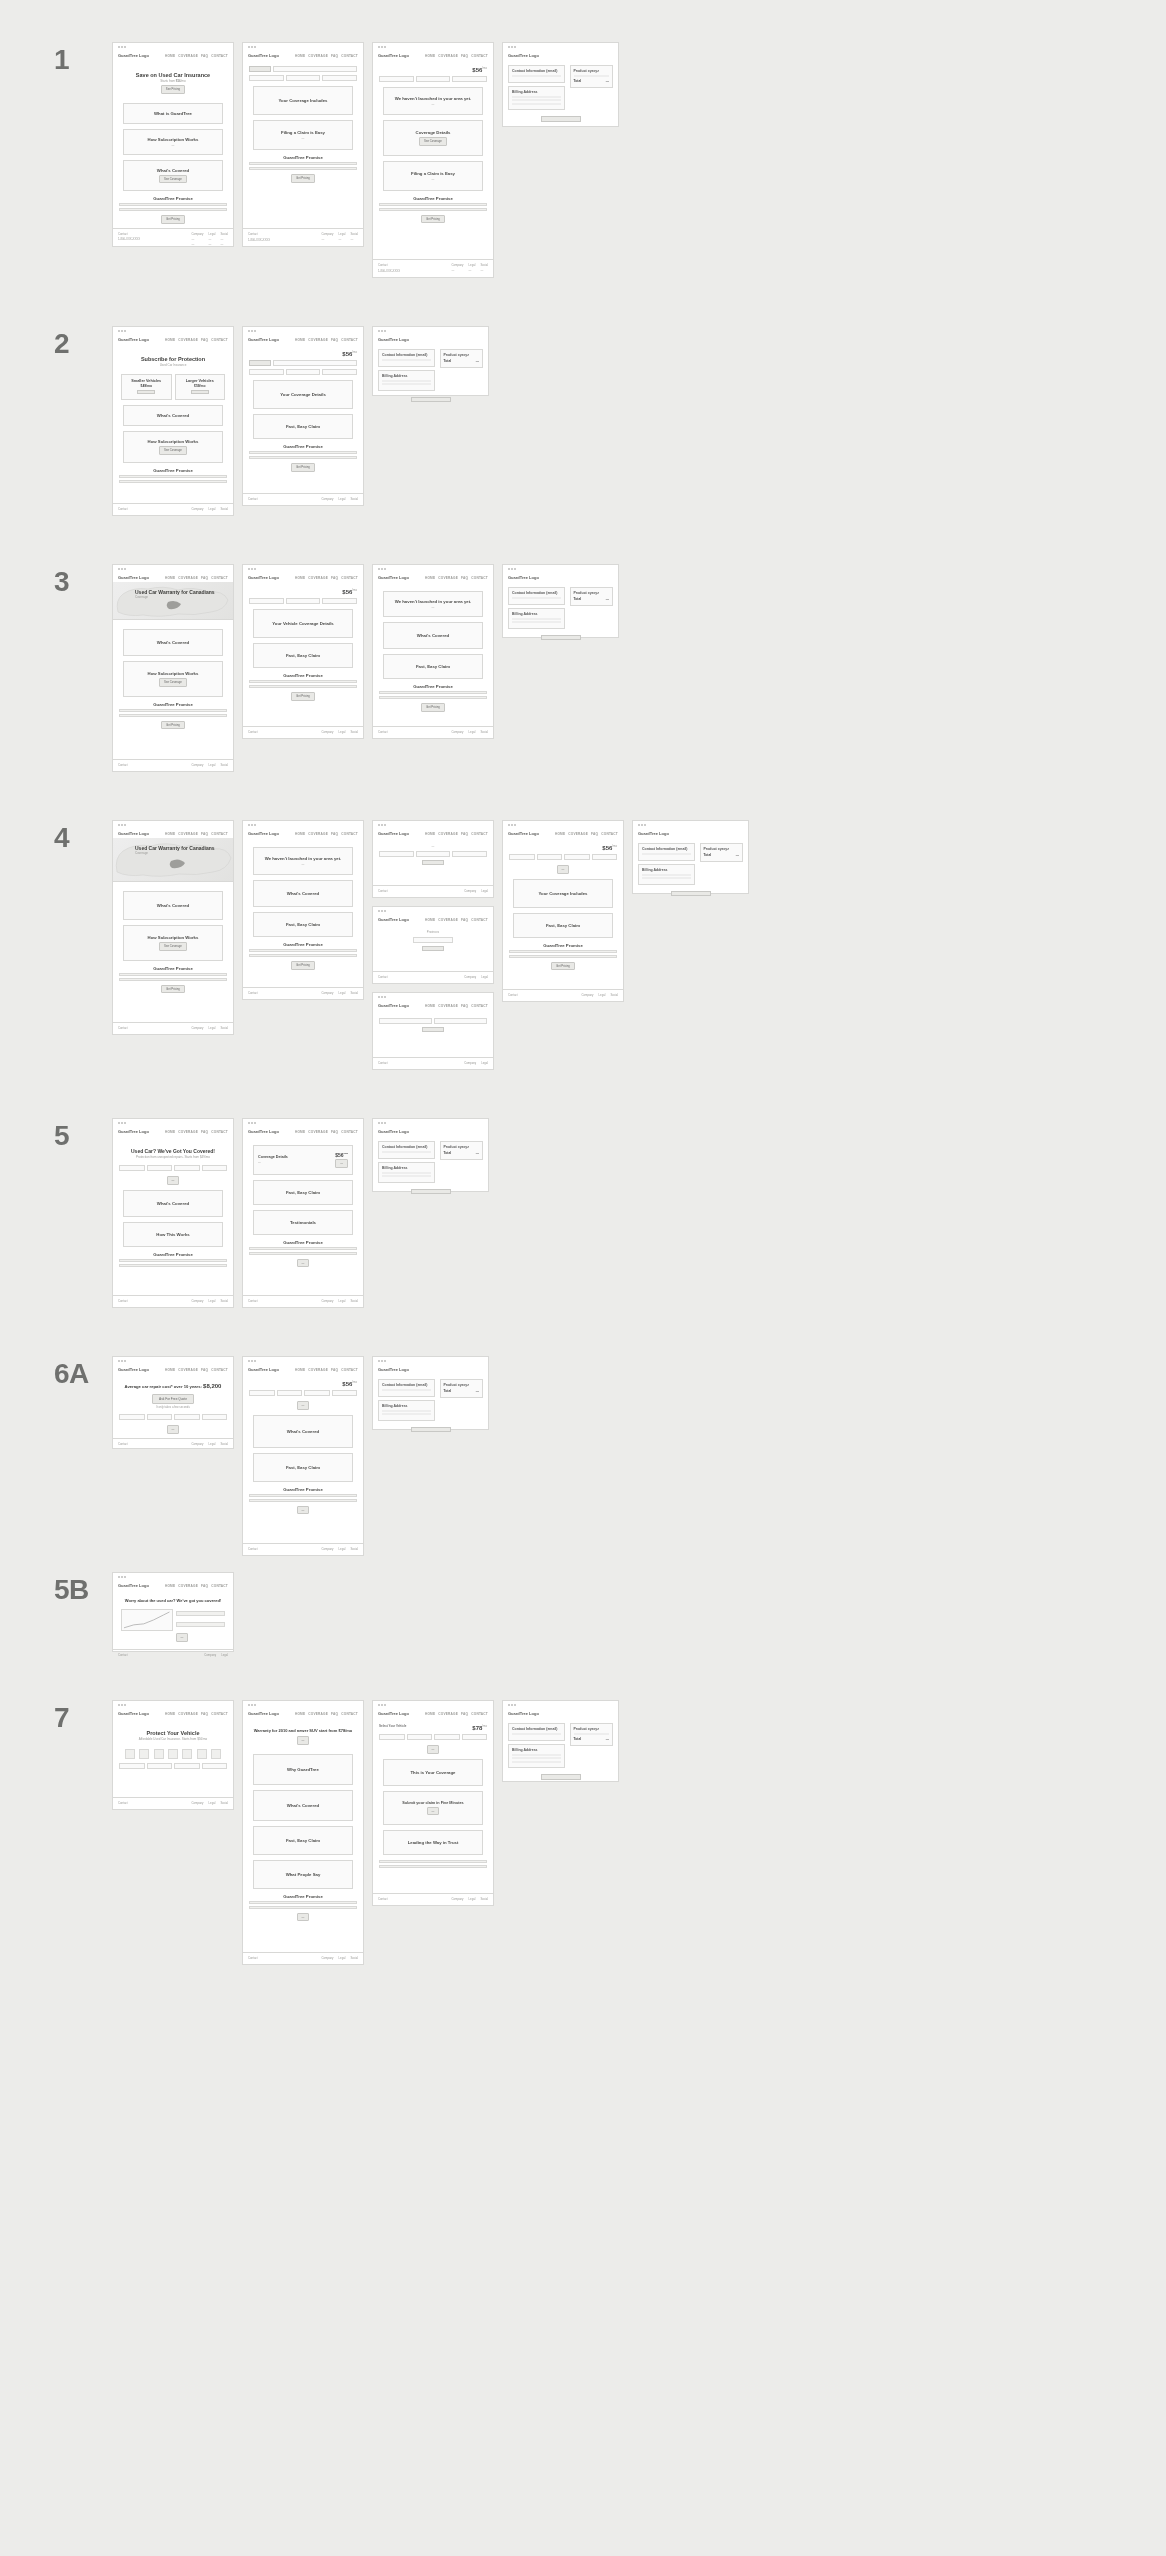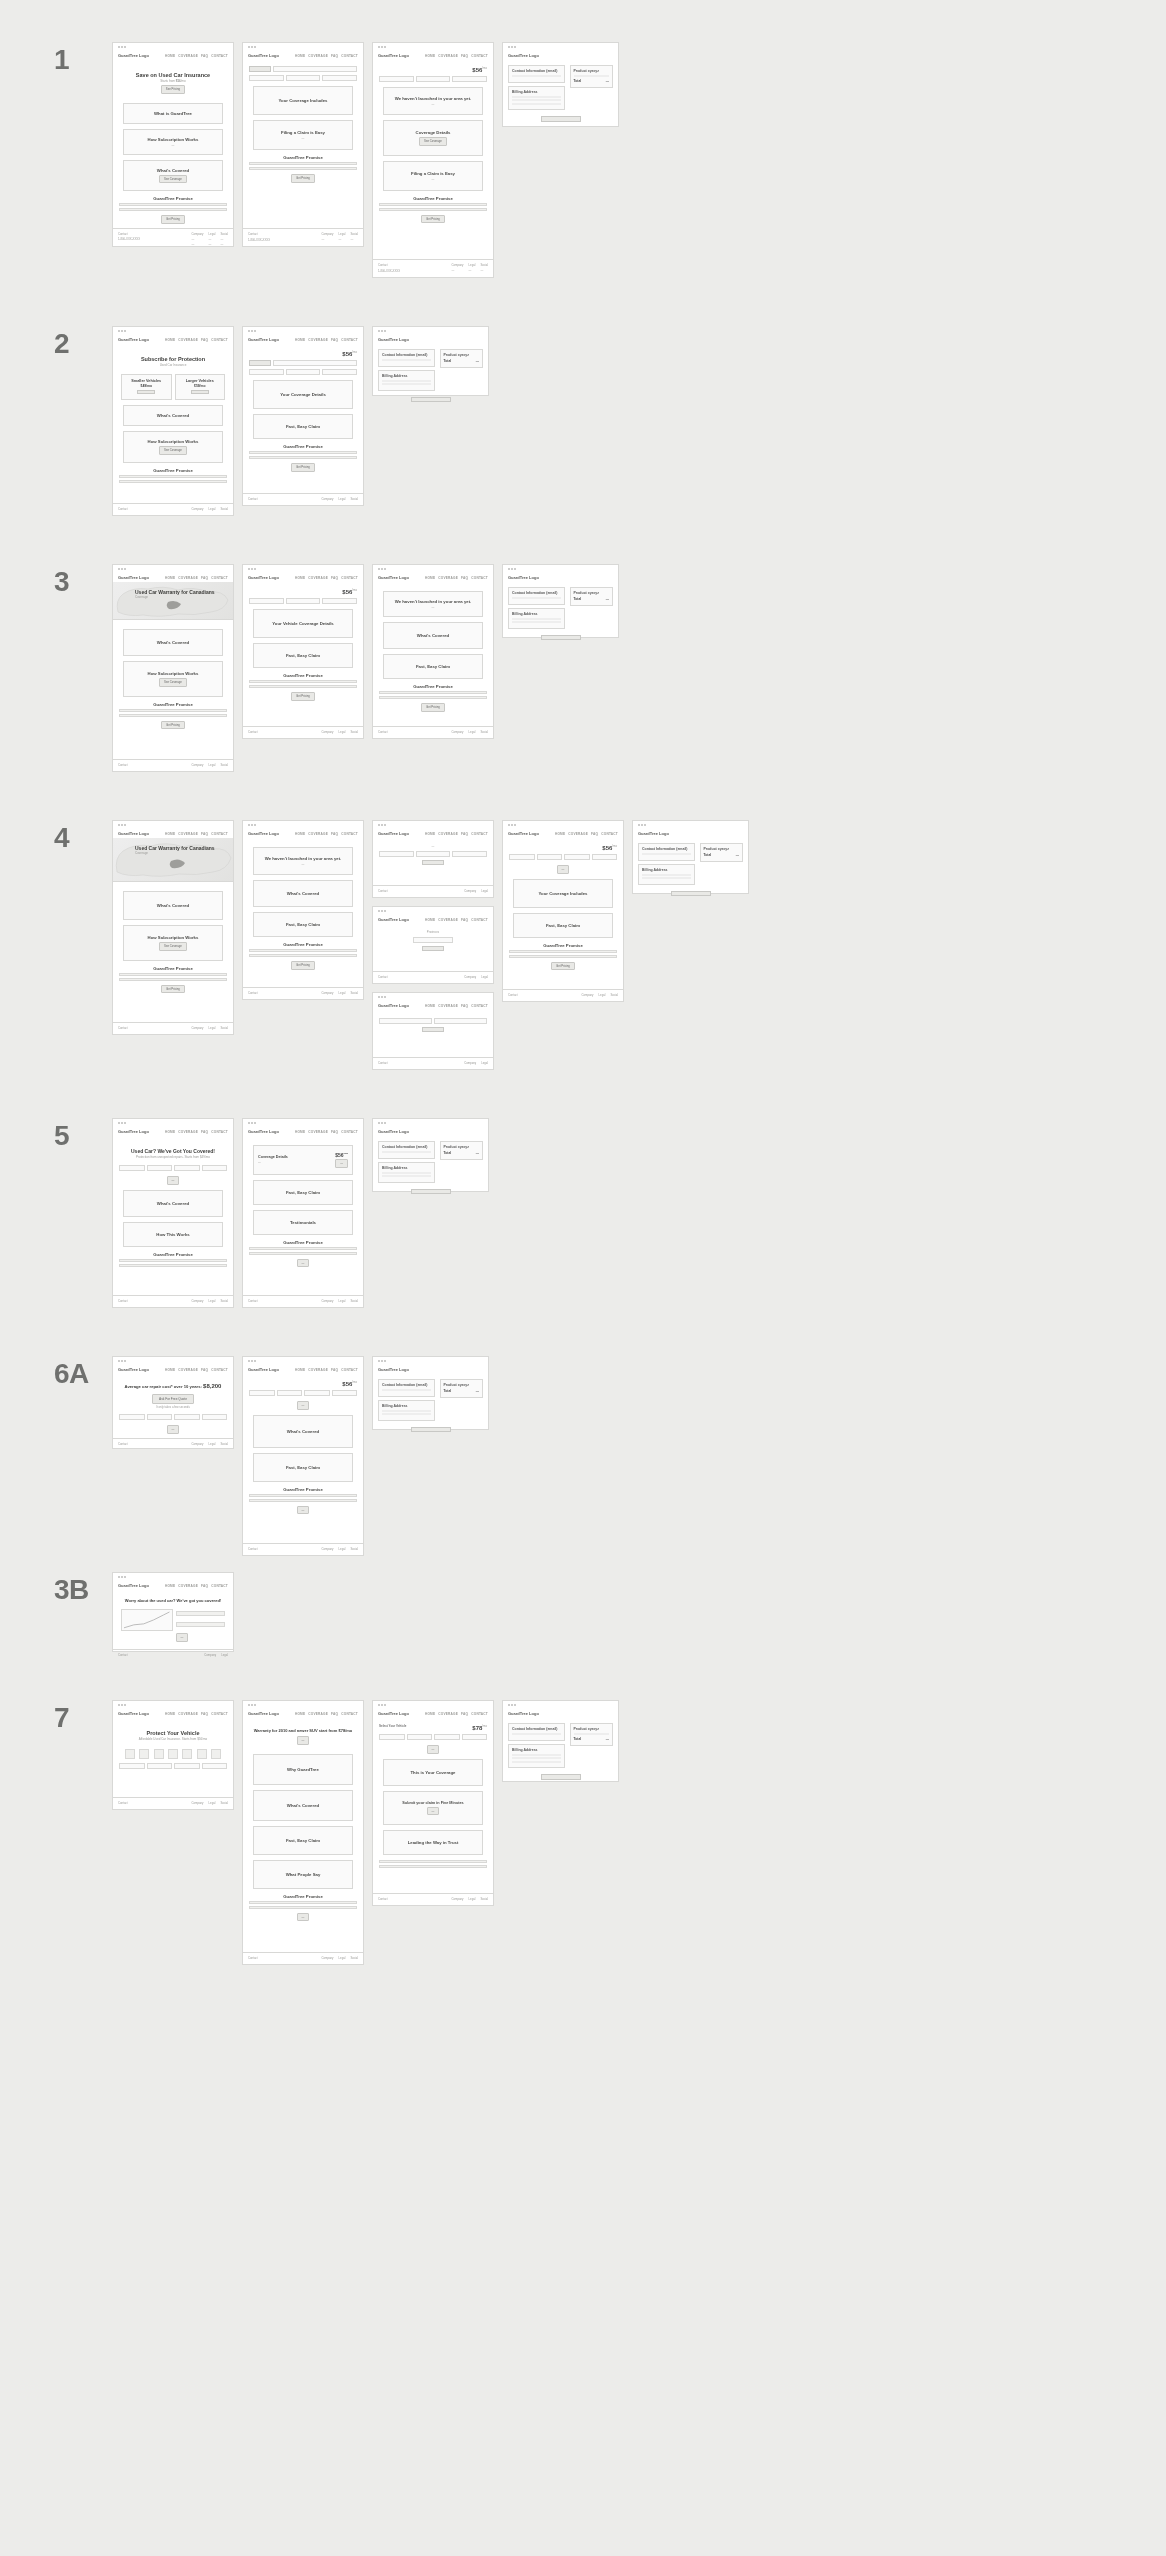--- a/index.html
+++ b/index.html
@@ -1359,21 +1359,21 @@
                 </div>
               </div>
       </div>
             <span class="cb"></span>
           </div>
     </div>
   </div>
 </div>
 
 <div class="row">
-  <div class="row-lbl">3B</div>
+  <div class="row-lbl">5B</div>
   <div class="screens">
     <div class="scr scr-l" style="height:80px">
       <div class="hdr">
             <div class="dots">
               <span class="dot"></span>
               <span class="dot"></span>
               <span class="dot"></span>
             </div>
           </div>
       <div class="hdr">

